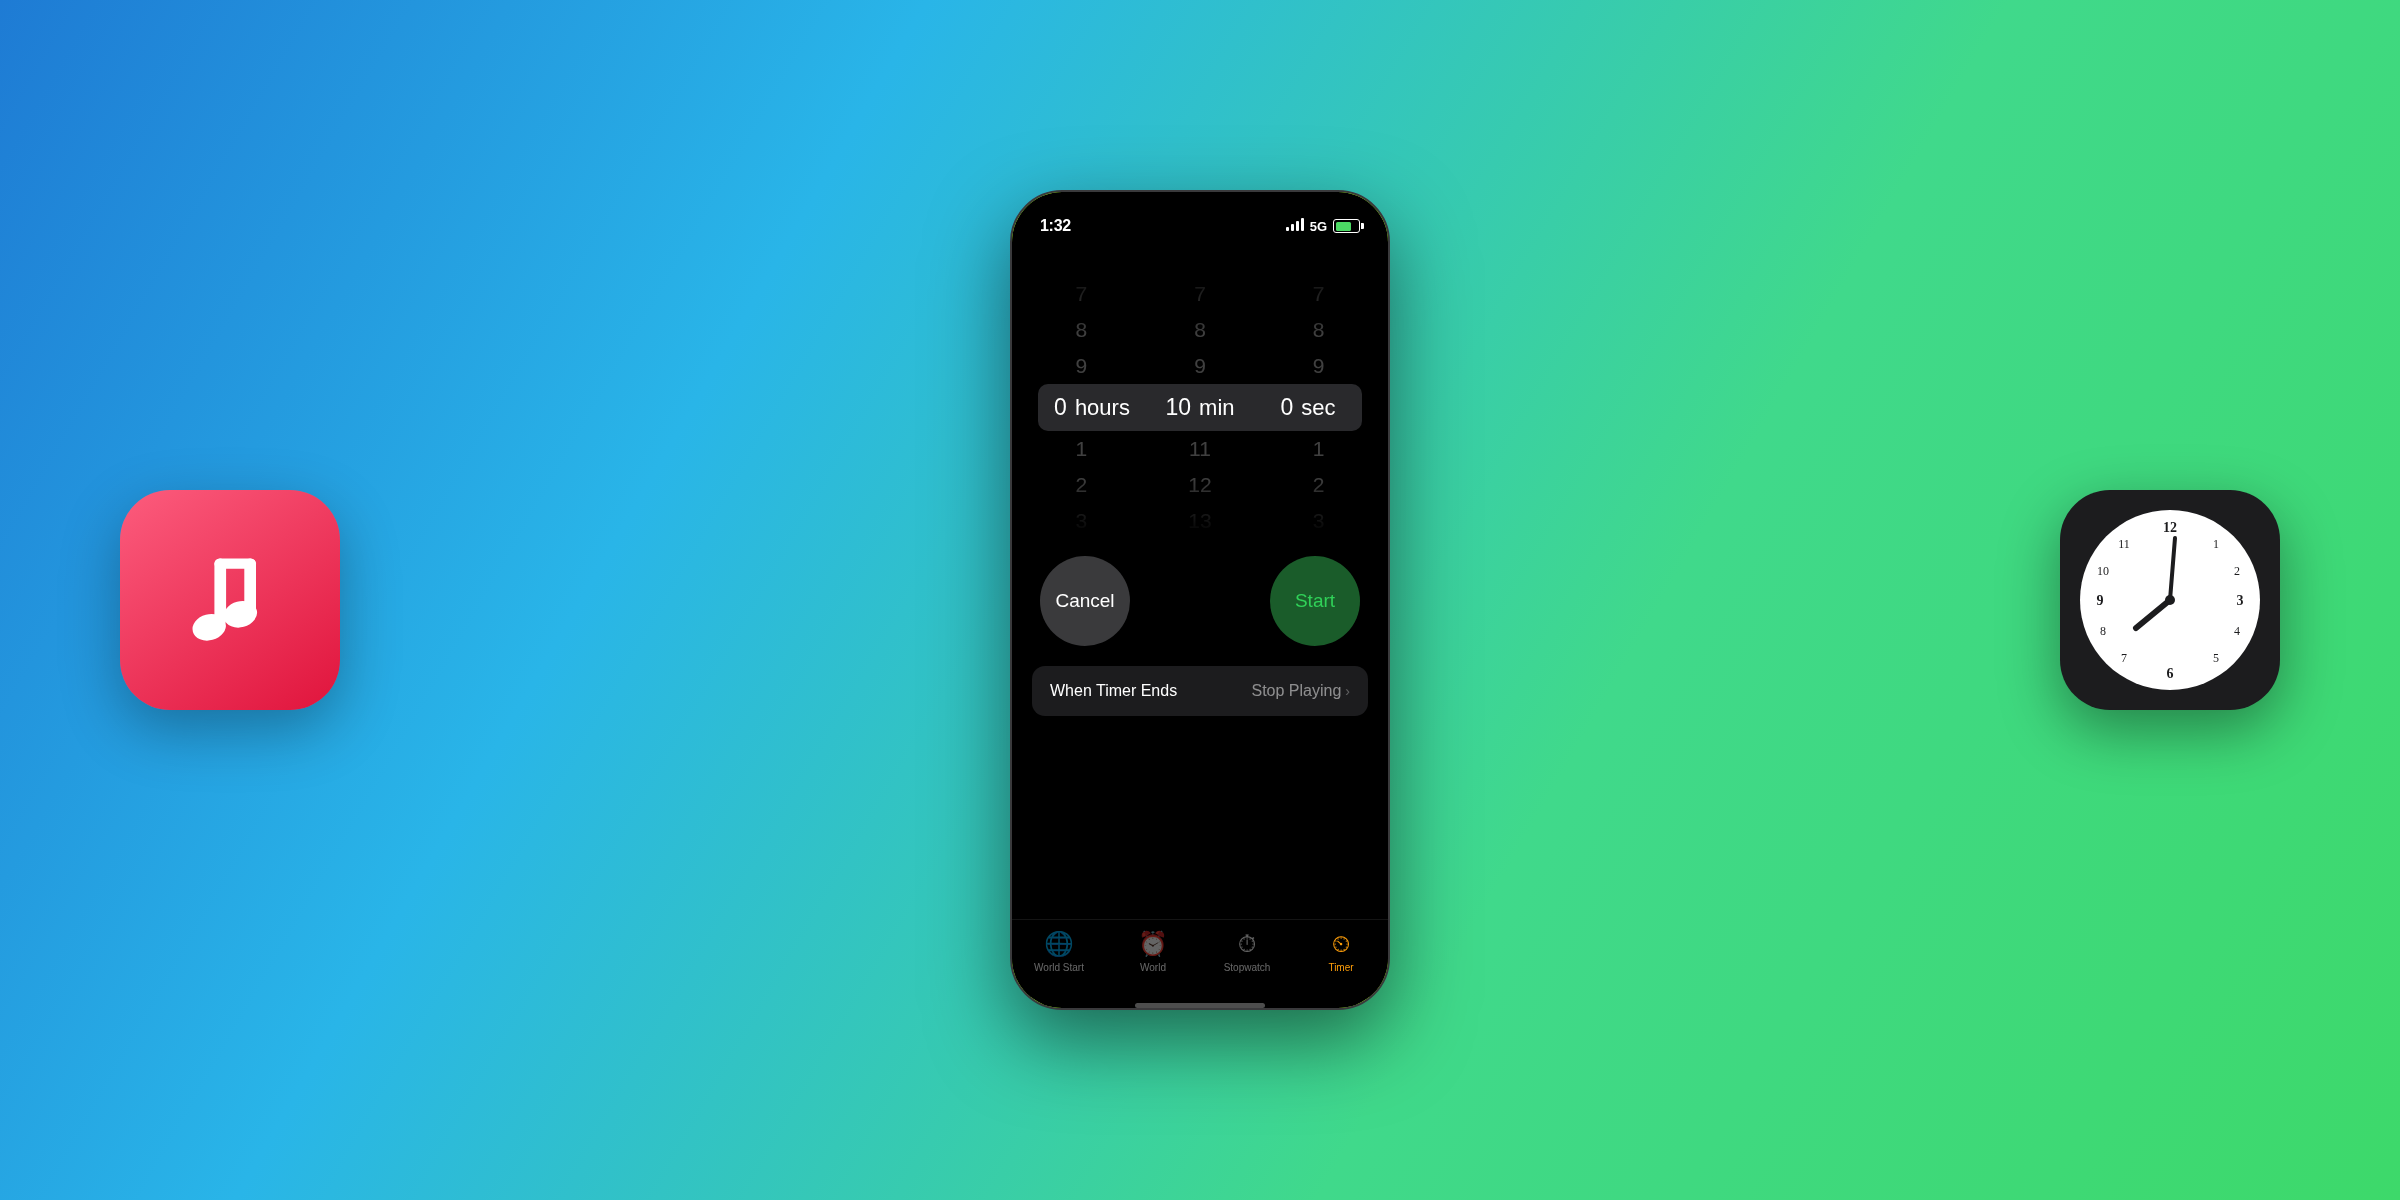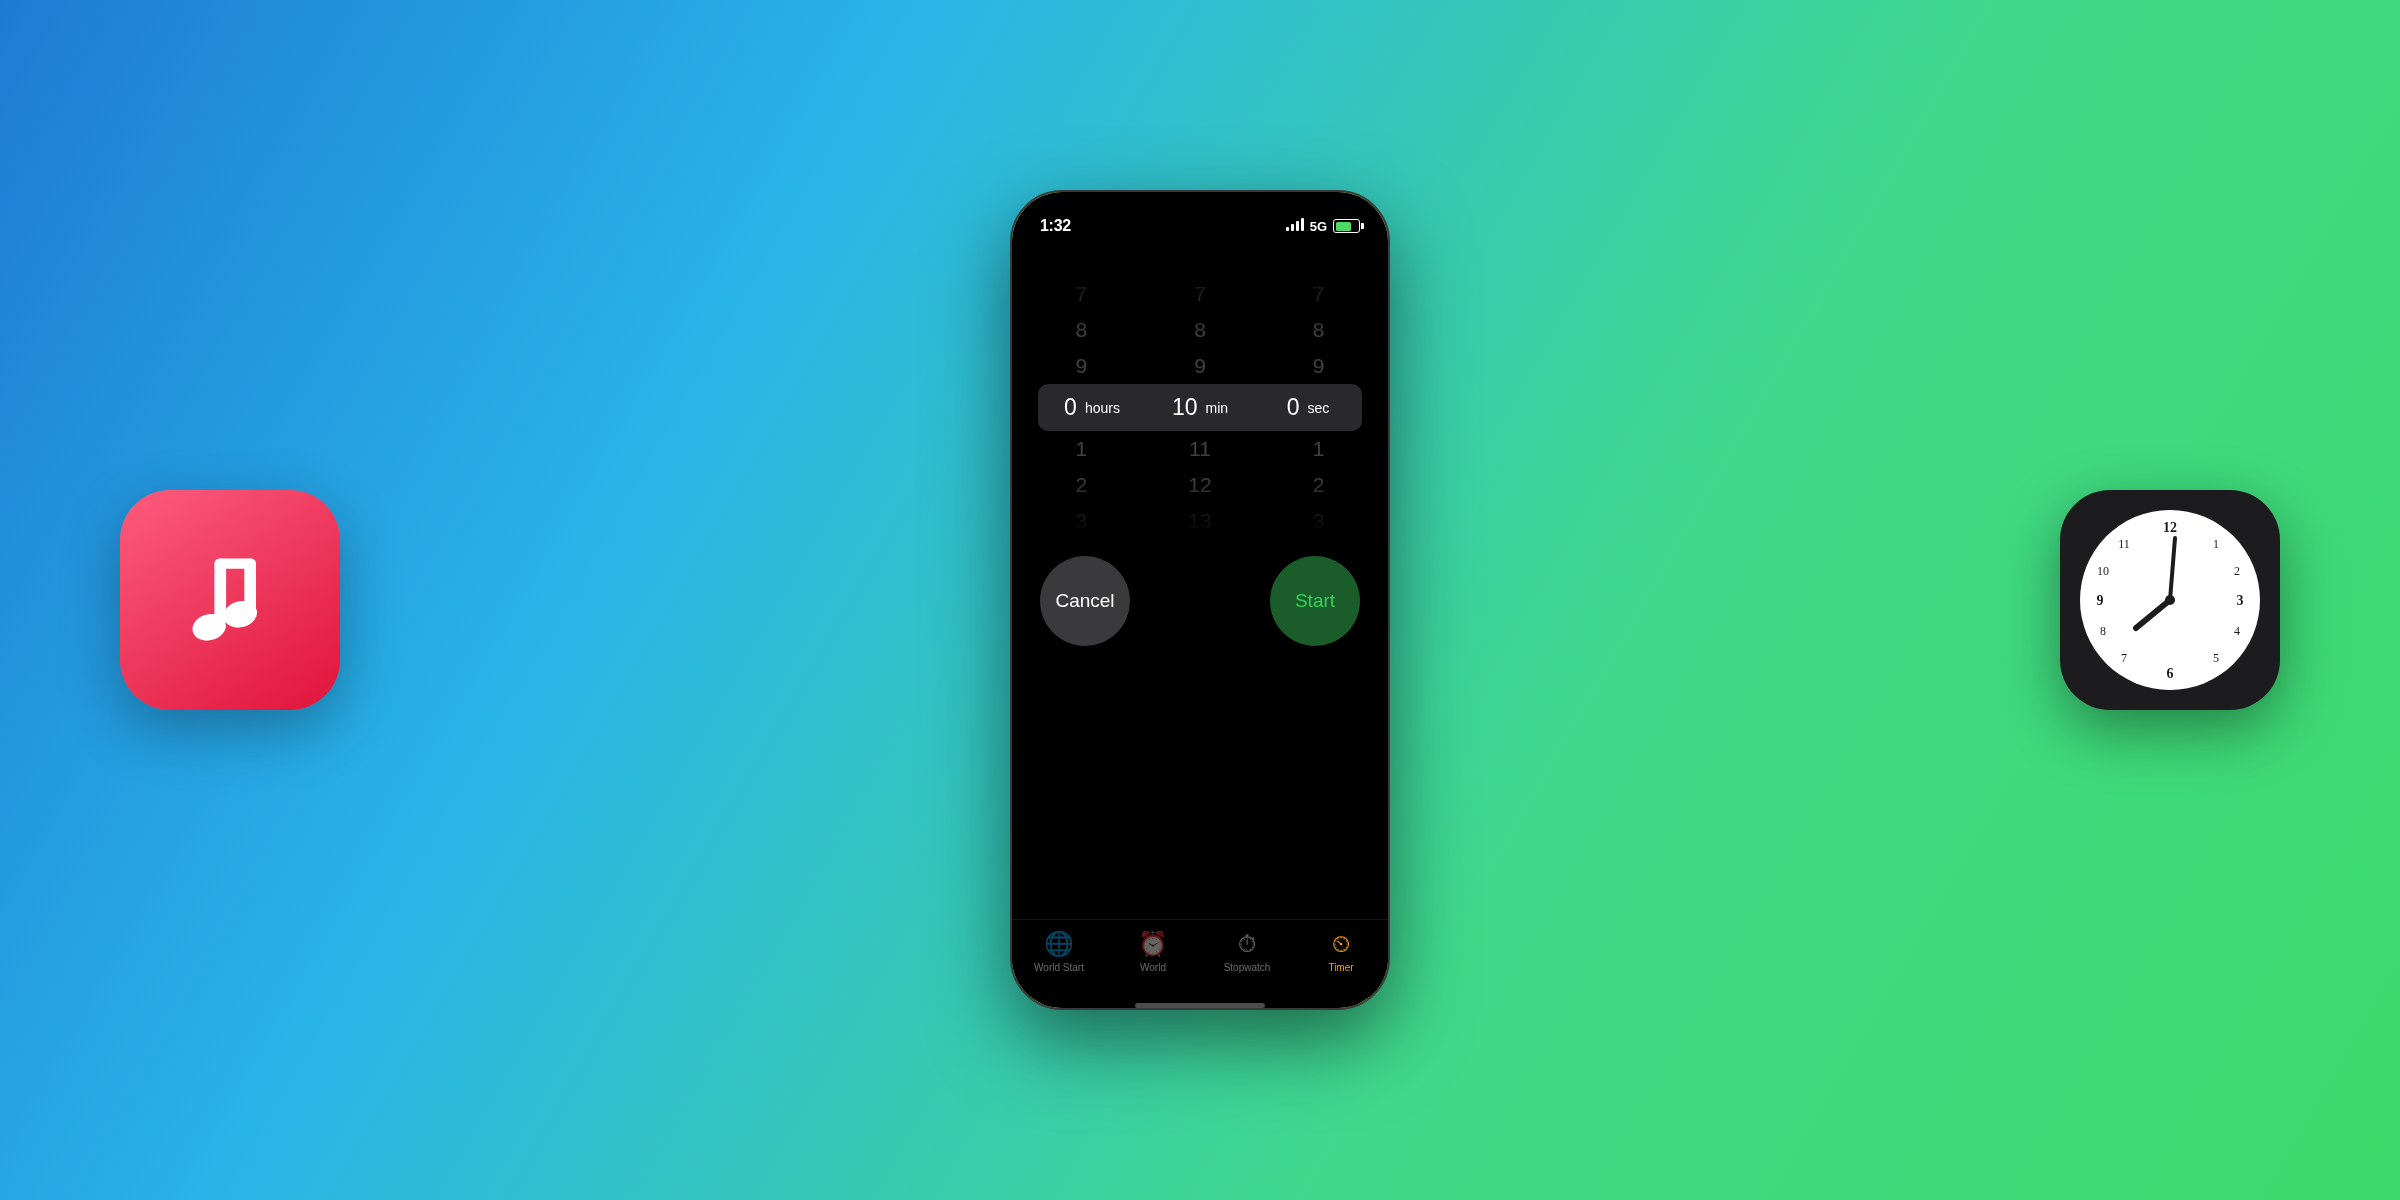--- a/index.html
+++ b/index.html
@@ -388,21 +388,21 @@
     }
 
     .picker-middle-val {
       color: white;
       font-size: 23px;
       font-weight: 400;
     }
 
     .picker-middle-unit {
       color: white;
-      font-size: 14px;
+      font-size: 22px;
     }
 
     .picker-bottom-rows {
       display: flex;
       width: 100%;
       margin-top: 0;
     }
 
     .picker-bottom-col {
       flex: 1;
@@ -586,20 +586,27 @@
 
             <div class="picker-fade-bottom"></div>
           </div>
         </div>
 
         <div class="button-row">
           <button class="btn-circle btn-cancel">Cancel</button>
           <button class="btn-circle btn-start">Start</button>
         </div>
 
+        <div class="timer-ends-row">
+          <span class="timer-ends-label">When Timer Ends</span>
+          <div class="timer-ends-value">
+            <span>Stop Playing</span>
+            <span class="chevron">›</span>
+          </div>
+        </div>
 
         <div class="content-spacer"></div>
 
         <div class="bottom-nav">
           <div class="nav-item">
             <span class="nav-icon">🌐</span>
             <span class="nav-label">World Start</span>
           </div>
           <div class="nav-item">
             <span class="nav-icon">⏰</span>

